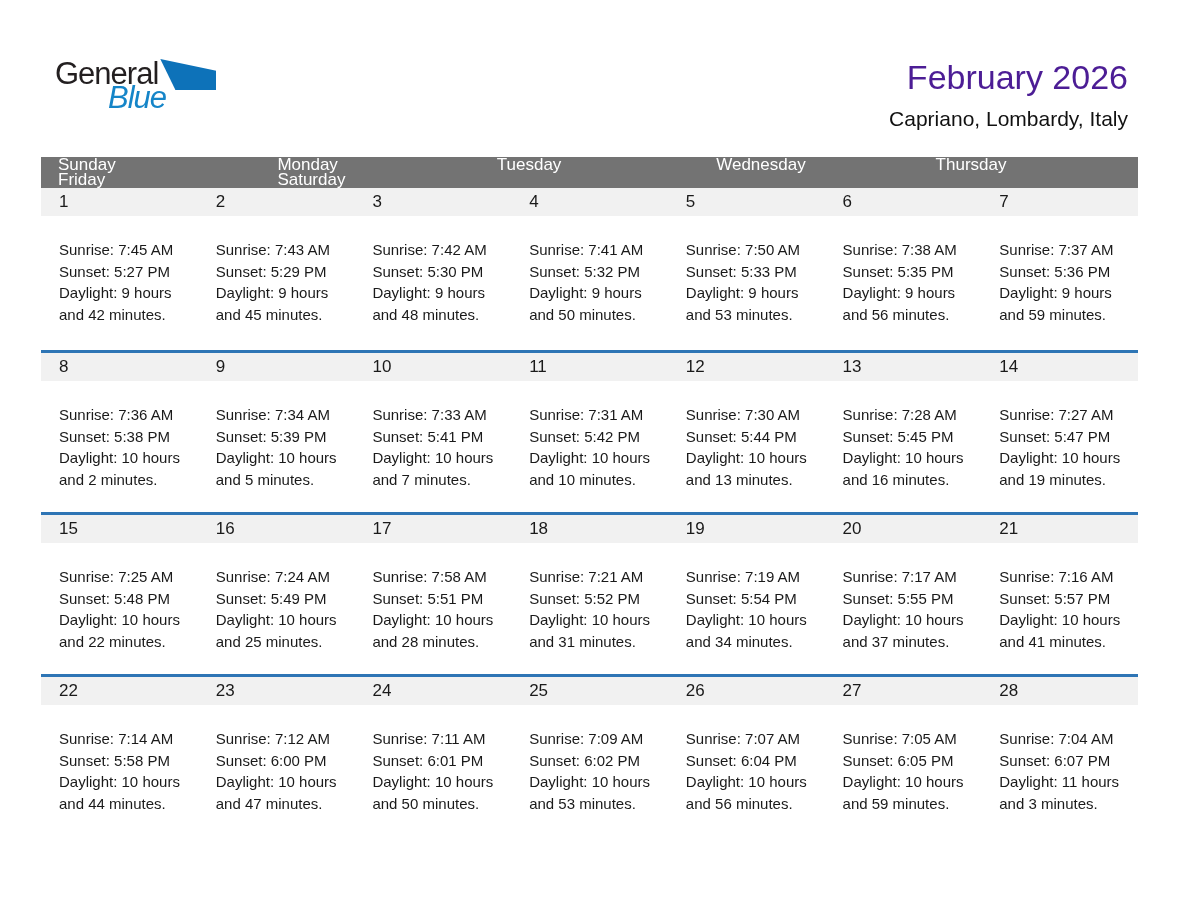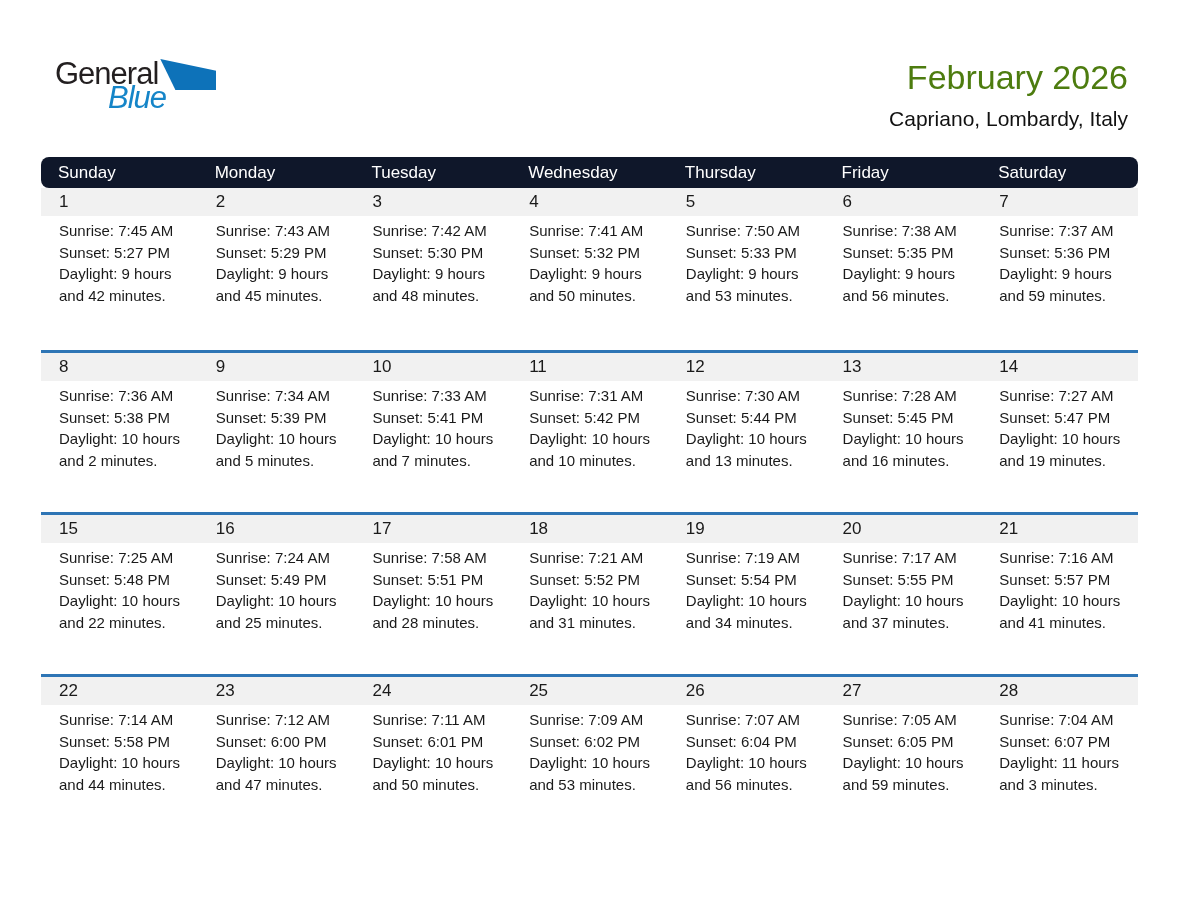--- a/index.html
+++ b/index.html
@@ -24,45 +24,45 @@
     width: 56px; height: 31px; margin-left: 2px; margin-top: 2px;
     background: #0d72b9;
     clip-path: polygon(0 0, 100% 38%, 100% 100%, 27% 100%);
   }
   .logo-blue {
     font-size: 31px; font-weight: 500; color: #1585c8;
     letter-spacing: -1px; line-height: 30px; margin: -7px 0 0 53px; font-style: italic;
   }
 
   .titles { position: absolute; top: 57px; right: 60px; text-align: right; }
-  .month-title { font-size: 34px; font-weight: 400; color: #4d7c0f; line-height: 40px; }
+  .month-title { font-size: 34px; font-weight: 400; color: #4c1d95; line-height: 40px; }
   .location   { font-size: 21px; font-weight: 400; color: #111; line-height: 26px; margin-top: 9px; margin-left: 7px; }
 
   
   .calendar { position: absolute; left: 41px; top: 157px; width: 1097px; }
   .cal-header {
-    display: grid; grid-template-columns: repeat(7, 1fr);
-    background: #0f172a; height: 31px; align-items: center; border-radius: 8px;
+    display: grid; grid-template-columns: repeat(5, 1fr);
+    background: #737373; height: 31px; align-items: center;
   }
   .cal-header .dow {
     color: #ffffff; font-size: 17px; font-weight: 400; padding-left: 17px;
     white-space: nowrap; overflow: hidden;
   }
   .week {
     display: grid; grid-template-columns: repeat(7, 1fr);
     height: 162px;
   }
   .week + .week { border-top: 3px solid #2e75b5; }
   .day-cell { background: #ffffff; }
   .day-num {
     background: #f1f1f1; height: 28px; line-height: 28px;
     padding-left: 18px; font-size: 17px; color: #1a1a1a;
   }
   .day-body {
-    padding: 4px 6px 0 18px;
+    padding: 23px 6px 0 18px;
     font-size: 15px; line-height: 21.5px; color: #1a1a1a;
   }
   .day-body div { white-space: nowrap; }
 </style>
 </head>
 <body>
 
 <div class="page">
 
   <div class="logo">

